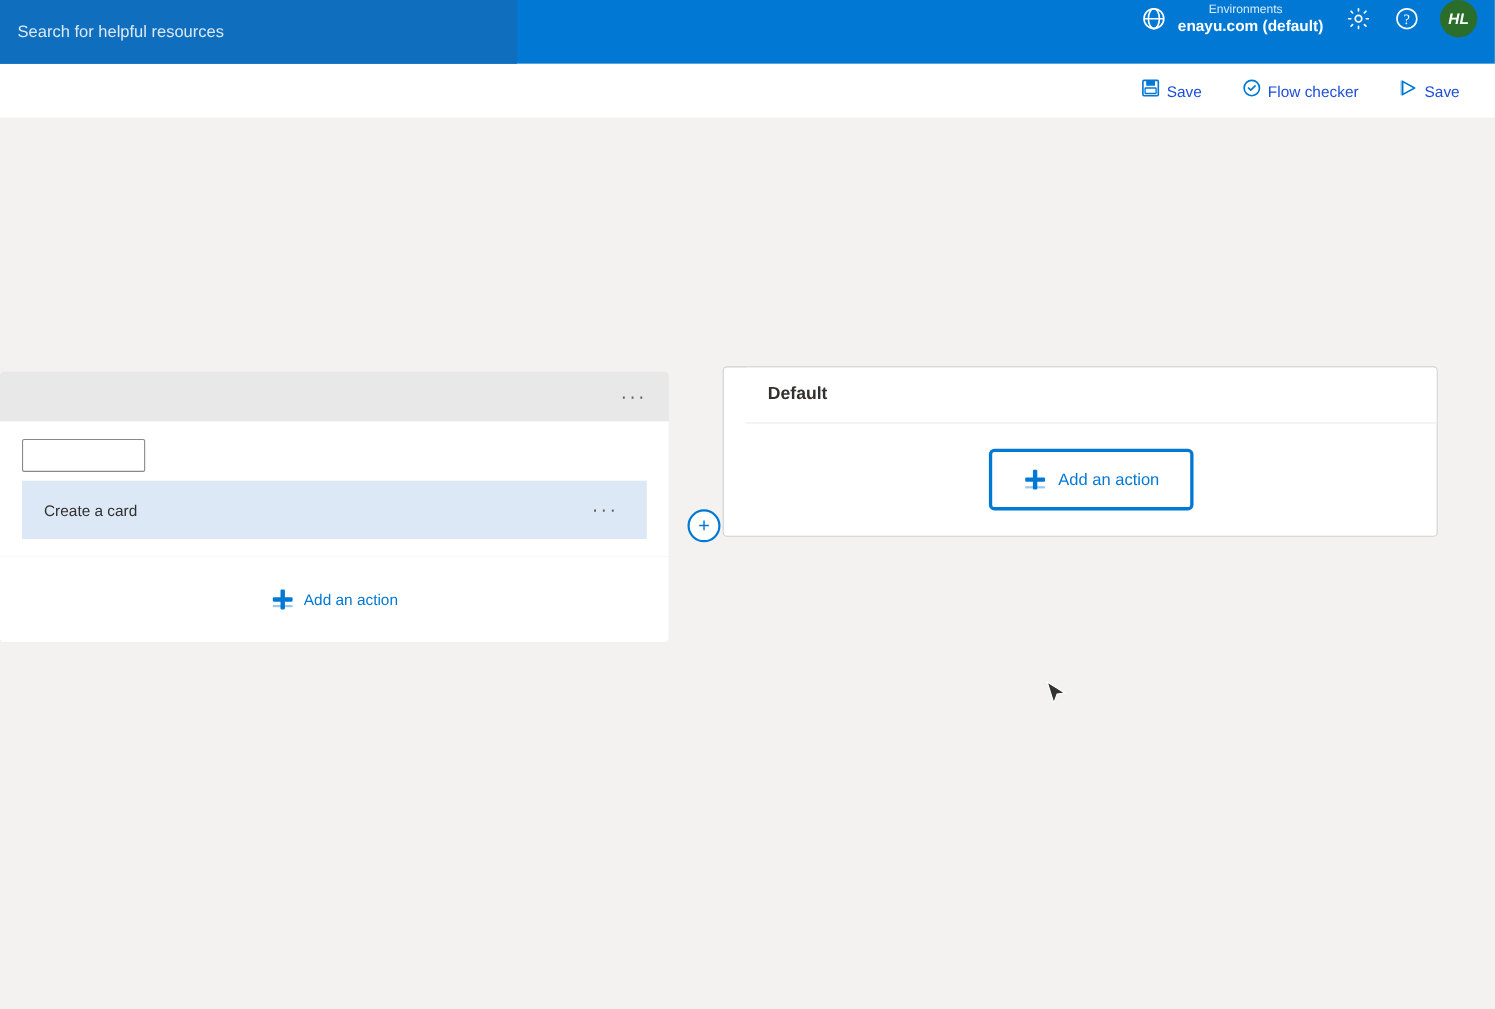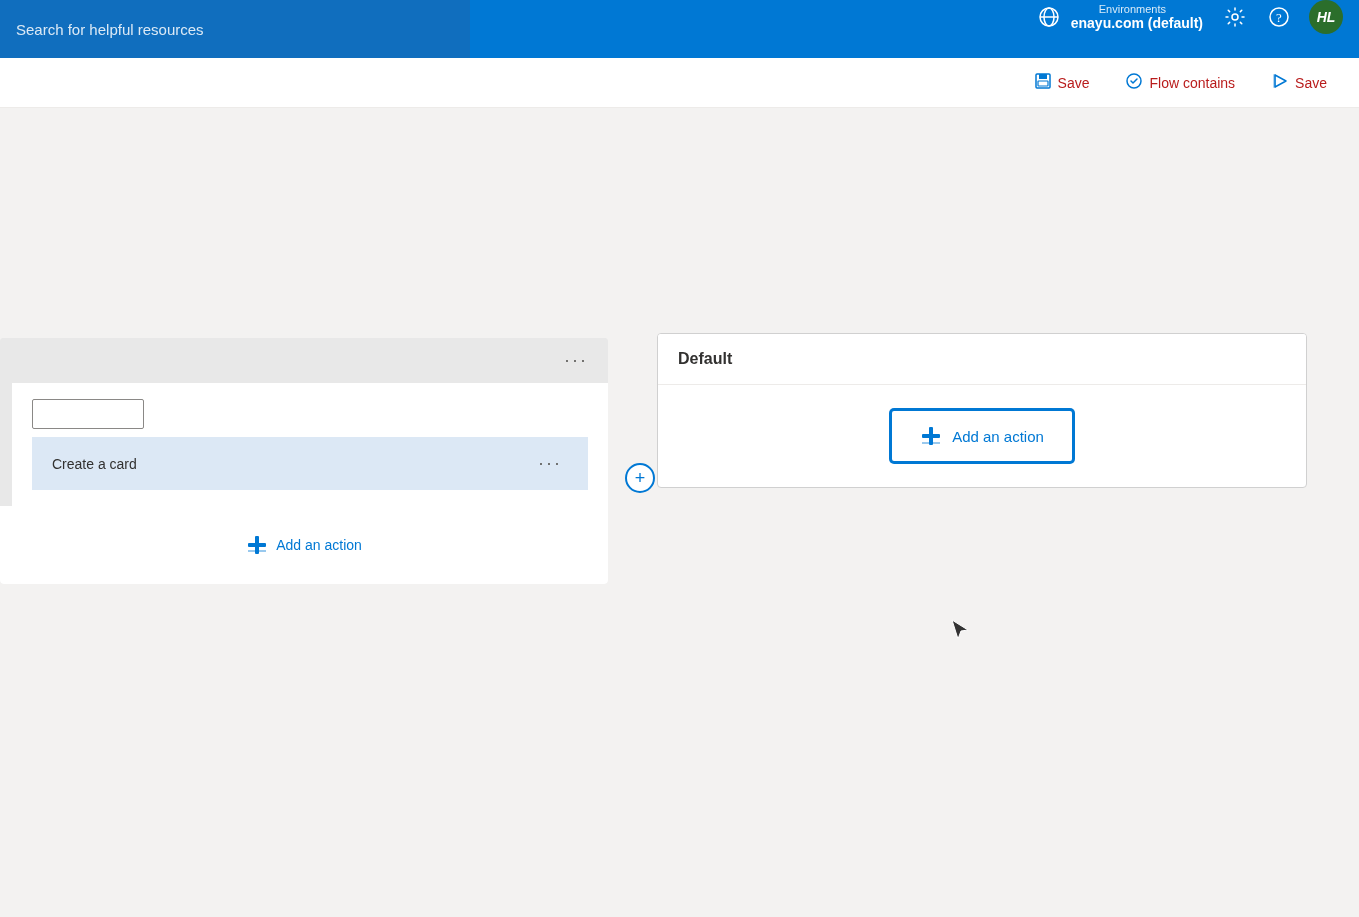--- a/index.html
+++ b/index.html
@@ -114,21 +114,21 @@
       gap: 20px;
     }
 
     .toolbar-btn {
       display: flex;
       align-items: center;
       gap: 6px;
       background: transparent;
       border: none;
       cursor: pointer;
-      color: #b91c1c;
+      color: #1d4ed8;
       font-size: 14px;
       padding: 4px 8px;
       border-radius: 4px;
     }
 
     .toolbar-btn .btn-icon {
       font-size: 16px;
     }
 
     
@@ -172,21 +172,20 @@
       color: #605e5c;
       font-size: 18px;
       padding: 2px 6px;
       border-radius: 4px;
       letter-spacing: 2px;
     }
 
     .left-card-body {
       background: #fff;
       padding: 16px 20px;
-      margin-left: 12px;
     }
 
     .input-field {
       border: 1px solid #8a8886;
       border-radius: 2px;
       padding: 6px 10px;
       font-size: 14px;
       width: 112px;
       outline: none;
     }
@@ -242,20 +241,21 @@
     
     .default-card {
       position: absolute;
       left: 657px;
       top: 225px;
       width: 650px;
       background: #fff;
       border: 1px solid #d0d0d0;
       border-radius: 4px;
       overflow: hidden;
+      padding-left: 20px;
     }
 
     .default-card-header {
       background: #fff;
       border-bottom: 1px solid #edebe9;
     }
 
     .default-card-title-input {
       width: 100%;
       border: none;
@@ -362,21 +362,21 @@
     </span>
     <span>Save</span>
   </button>
   <button class="toolbar-btn">
     <span class="btn-icon">
       <svg width="18" height="18" viewBox="0 0 18 18" fill="none">
         <circle cx="9" cy="9" r="7" stroke="#0078d4" stroke-width="1.5"></circle>
         <path d="M6 9l2 2 4-4" stroke="#0078d4" stroke-width="1.5" stroke-linecap="round" stroke-linejoin="round"></path>
       </svg>
     </span>
-    <span>Flow contains</span>
+    <span>Flow checker</span>
   </button>
   <button class="toolbar-btn">
     <span class="btn-icon">
       <svg width="18" height="18" viewBox="0 0 18 18" fill="none">
         <path d="M4 3l11 6-11 6V3z" stroke="#0078d4" stroke-width="1.5" stroke-linejoin="round"></path>
         <rect x="2" y="2" width="3" height="14" rx="1" fill="#0078d4" opacity="0.3"></rect>
       </svg>
     </span>
     <span>Save</span>
   </button>

